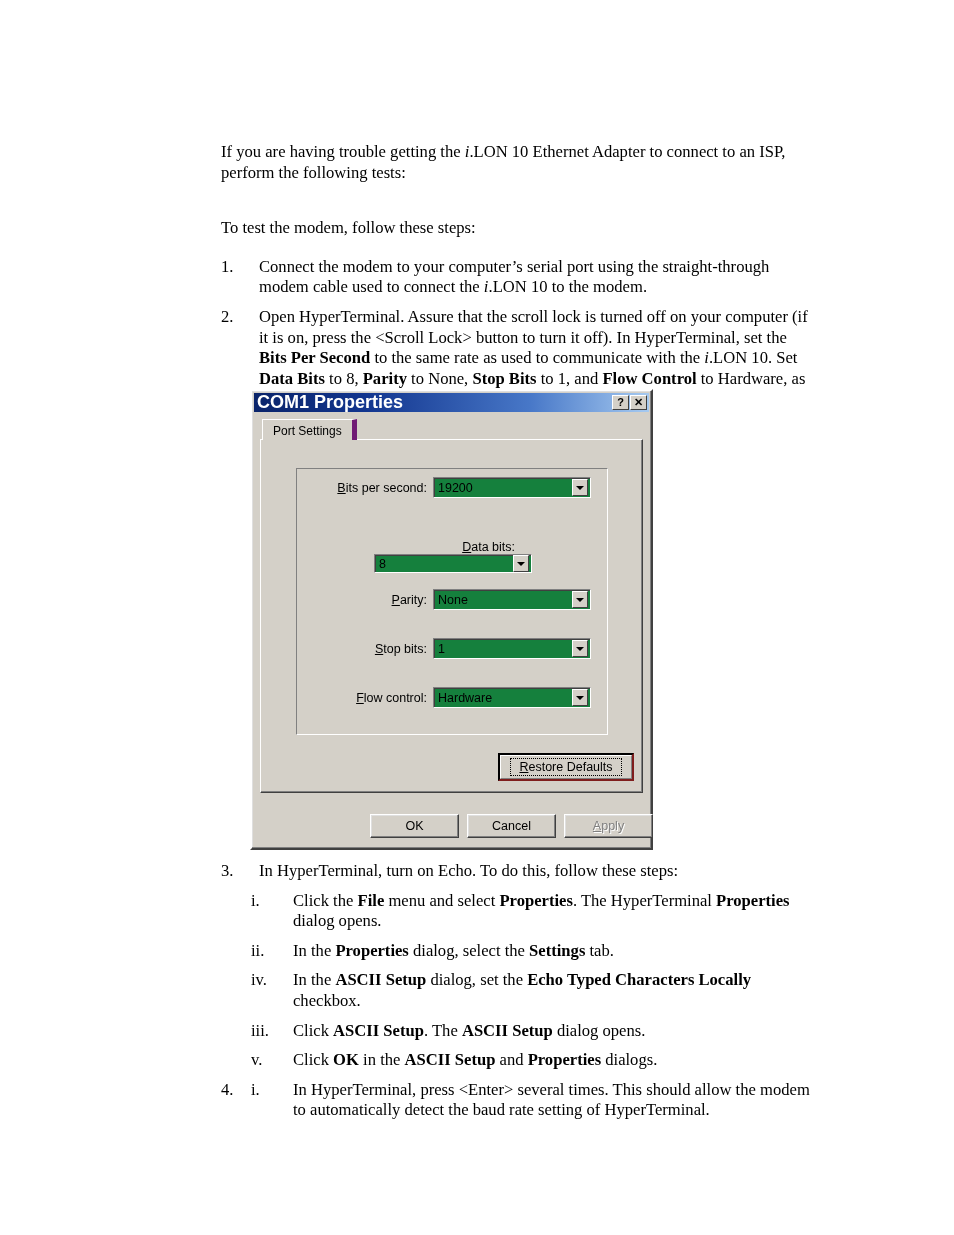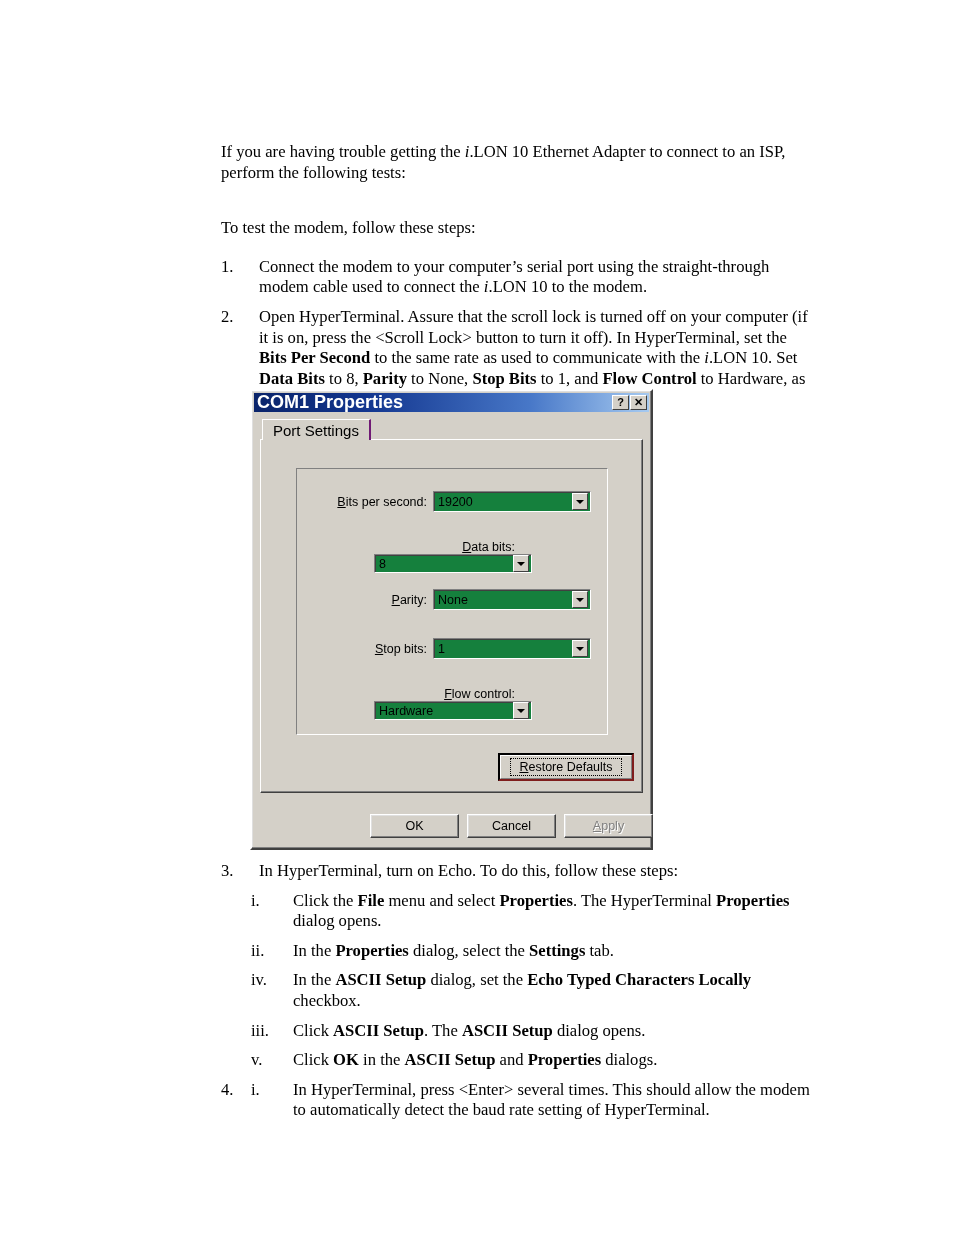--- a/index.html
+++ b/index.html
@@ -138,23 +138,23 @@
   
   .tab {
     position: absolute;
     left: 10px;
     top: 28px;
     height: 21px;
     padding: 2px 10px 0 10px;
     background: #d4d0c8;
     border-top: 1px solid #ffffff;
     border-left: 1px solid #ffffff;
-    border-right: 2px solid #701a75;
-    box-sizing: border-box;
-    font-size: 15px;
+    border-right: 5px solid #701a75;
+    box-sizing: border-box;
+    font-size: 12px;
     color: #000000;
     line-height: 18px;
     z-index: 3;
   }
 
   .tabpanel {
     position: absolute;
     left: 8px;
     top: 48px;
     width: 383px;
@@ -338,21 +338,21 @@
       <div class="tb-btn">?</div>
       <div class="tb-btn close">✕</div>
     </div>
 
     <div class="tab">Port Settings</div>
 
     <div class="tabpanel">
 
       <div class="groupbox">
 
-        <div class="field-row" style="top:22px;">
+        <div class="field-row" style="top:8px;">
           <div class="field-label"><u>B</u><span>its per second:</span></div>
           <div class="combo">
             <span class="combo-value">19200</span>
             <span class="combo-arrow">
                 <span class="arrow-glyph"></span>
               </span>
           </div>
         </div>
 
         <div class="field-row" style="top:71px;flex-direction:column;">
@@ -378,21 +378,21 @@
         <div class="field-row" style="top:169px;">
           <div class="field-label"><u>S</u><span>top bits:</span></div>
           <div class="combo">
             <span class="combo-value">1</span>
             <span class="combo-arrow">
                 <span class="arrow-glyph"></span>
               </span>
           </div>
         </div>
 
-        <div class="field-row" style="top:218px;flex-direction:column;">
+        <div class="field-row" style="top:218px;">
           <div class="field-label"><u>F</u><span>low control:</span></div>
           <div class="combo">
             <span class="combo-value">Hardware</span>
             <span class="combo-arrow">
                 <span class="arrow-glyph"></span>
               </span>
           </div>
         </div>
 
       </div>

